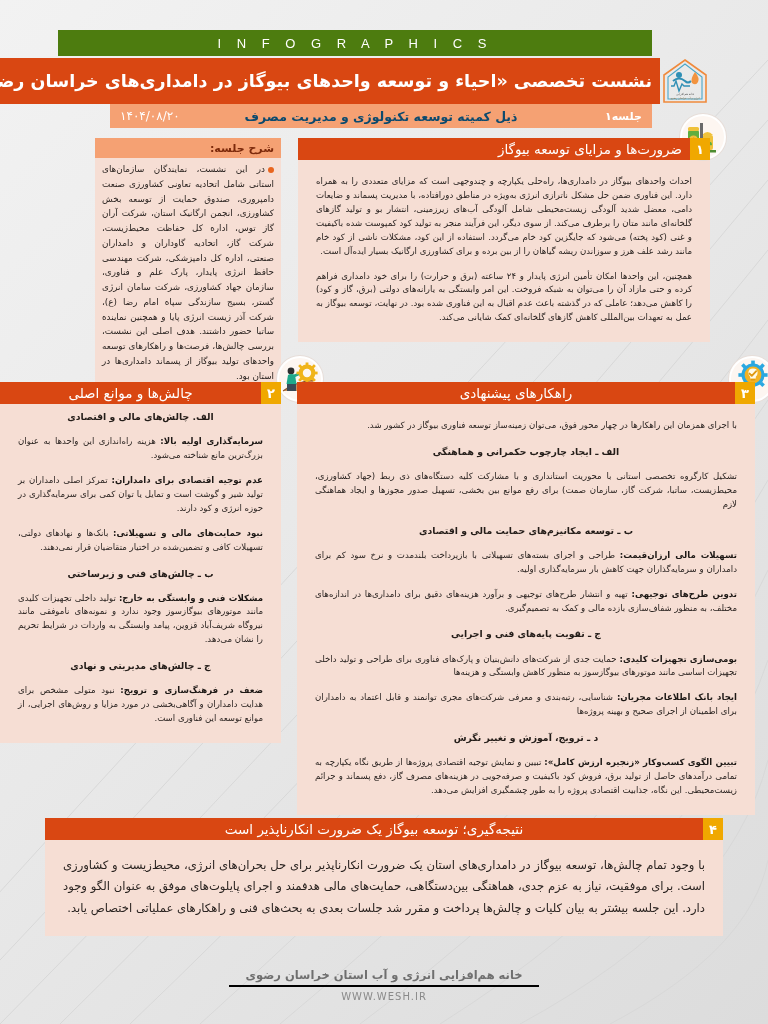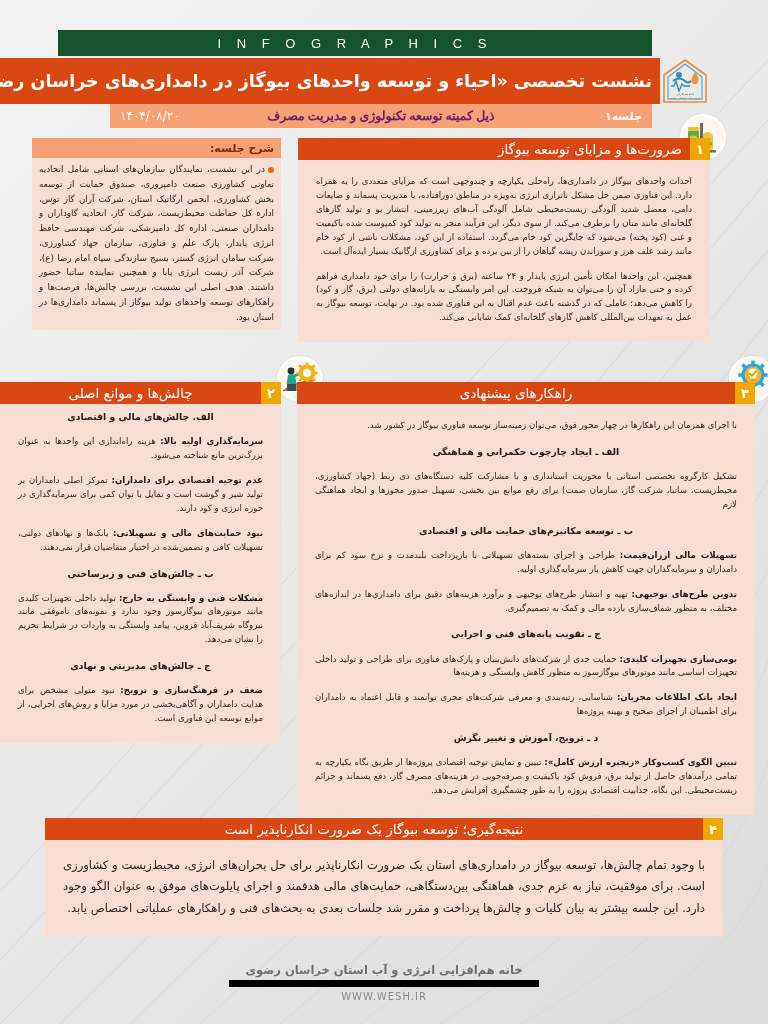--- a/index.html
+++ b/index.html
@@ -13,21 +13,21 @@
   }
   
   .bg-arcs { position:absolute; inset:0; z-index:0; pointer-events:none; }
   .bg-arcs svg { width:100%; height:100%; display:block; }
 
   .page { position:relative; z-index:1; width:768px; height:1024px; }
 
   
   .header-wrap { position:absolute; top:30px; right:58px; left:58px; }
   .infographics-bar {
-    background:#14532d; height:26px;
+    background:#4d7c0f; height:26px;
     display:flex; align-items:center; justify-content:center;
     margin-right:58px; margin-left:0px;
   }
   .infographics-bar span {
     font-family:"Liberation Sans", sans-serif;
     letter-spacing:6px; font-size:13px; color:#ffffff; font-weight:400;
     direction:ltr;
   }
   .title-row { display:flex; align-items:stretch; height:46px; margin-top:2px; }
   .logo-box {
@@ -44,21 +44,21 @@
   }
   .sub-row { display:flex; align-items:stretch; height:24px; }
   .sub-spacer-logo { width:58px; }
   .sub-bar {
     flex:1; background:#f5a173; display:flex; align-items:center;
     position:relative; padding:0 10px;
   }
   .sub-session { color:#fff; font-size:11px; font-weight:bold; }
   .sub-center {
     position:absolute; left:0; right:0; text-align:center;
-    color:#701a75; font-size:12.5px; font-weight:bold;font-family:Liberation Serif, serif;
+    color:#0c4a6e; font-size:12.5px; font-weight:bold;
   }
   .sub-date {
     color:#fff; font-size:12px; margin-right:auto; position:relative; z-index:2;
     direction:ltr;
   }
   .sub-spacer-qr { width:52px; }
 
   
   .panel { position:absolute; }
   .panel-head {
@@ -90,21 +90,21 @@
     background:#fdf6f1; border:2px solid #ffffff;
     display:flex; align-items:center; justify-content:center;
     box-shadow:0 0 0 1px #e7ded9;
     top:-13px; overflow:hidden;
   }
 
   
   #sec1 { top:138px; right:58px; width:412px; }
   #sec1 .icon-badge { right:-16px; top:-24px; }
 
-  #secDesc { top:138px; right:487px; width:249px; }
+  #secDesc { top:138px; right:487px; width:186px; }
   #secDesc .dhead {
     background:#f5a173; height:20px; display:flex; align-items:center;
     justify-content:flex-start; padding:0 7px;
   }
   #secDesc .dhead span { color:#7c2a0c; font-weight:bold; font-size:11px; }
   #secDesc .dbody {
     background:#f6ded4; padding:4px 7px 6px 7px; font-size:8.8px;
     line-height:1.68; text-align:justify; color:#2a2320;
   }
   .bullet-dot {
@@ -120,21 +120,21 @@
 
   #sec4 { top:818px; right:45px; width:678px; }
   #sec4 .panel-body { font-size:11.6px; line-height:1.85; }
 
   
   .footer {
     position:absolute; bottom:22px; left:0; right:0; text-align:center;
   }
   .footer .fline1 {
     font-size:11.5px; color:#6f6f6f; font-weight:bold;
-    border-bottom:7px solid #000000; display:inline-block; padding:0 16px 3px 16px;
+    border-bottom:2px solid #000000; display:inline-block; padding:0 16px 3px 16px;
   }
   .footer .fline2 {
     font-size:10px; color:#8a8a8a; letter-spacing:1px; margin-top:4px; direction:ltr;
   }
 </style>
 </head>
 <body>
 
 <div class="page">
 

